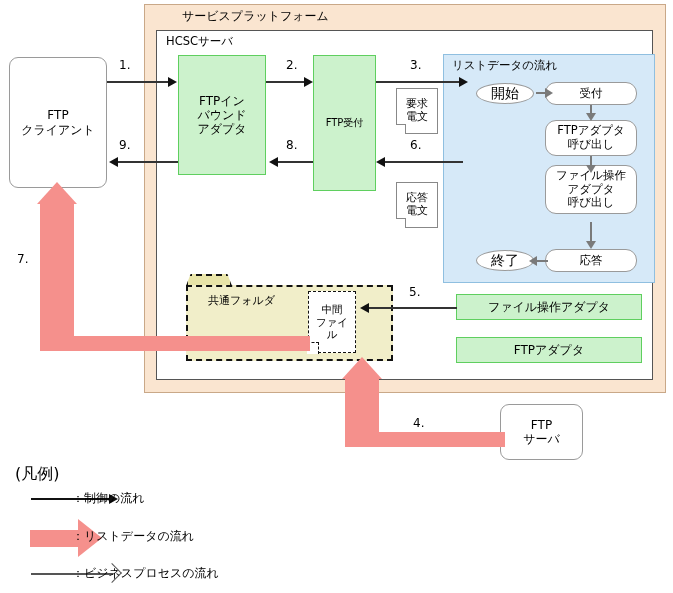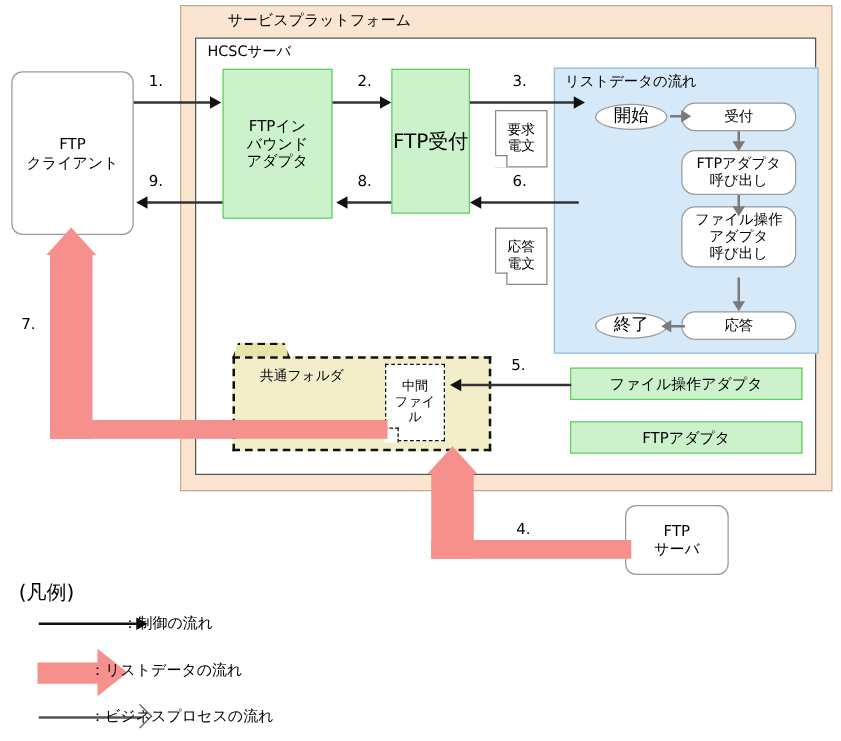--- a/index.html
+++ b/index.html
@@ -11,21 +11,21 @@
 
   
   #platform{left:144px;top:4px;width:522px;height:389px;background:#fae5d0;border:1px solid #c9a888;}
   #platform-label{left:158px;top:8px;font-size:12px;white-space:nowrap;margin-left:24px;}
   #hcsc{left:156px;top:30px;width:497px;height:350px;background:#ffffff;border:1px solid #555;}
   #hcsc-label{left:166px;top:34px;font-size:11.5px;white-space:nowrap;}
 
   
   .green{background:#ccf2cc;border:1px solid #5fcf5f;}
   #adapter-inbound{left:178px;top:55px;width:88px;height:120px;font-size:12px;}
-  #ftp-accept{left:313px;top:55px;width:63px;height:116px;font-size:16px;align-items:center;}
+  #ftp-accept{left:313px;top:55px;width:63px;height:136px;font-size:10px;align-items:center;}
   #file-op-adapter{left:456px;top:294px;width:186px;height:26px;font-size:12px;}
   #ftp-adapter{left:456px;top:337px;width:186px;height:26px;font-size:12px;}
 
   
   .extbox{background:#fff;border:1.4px solid #9a9a9a;border-radius:9px;}
   #ftp-client{left:9px;top:57px;width:98px;height:131px;font-size:12px;}
   #ftp-server{left:500px;top:404px;width:83px;height:56px;font-size:12px;}
 
   
   #bp{left:443px;top:54px;width:212px;height:229px;background:#d6e9f8;border:1px solid #8fbfe0;}
@@ -230,21 +230,21 @@
 <div class="abs num" style="left:119px;top:138px;">9.</div>
 
 <div class="abs ln lnh" style="left:369px;top:307px;width:88px;"></div>
 <div class="abs ahl" style="left:360px;top:303px;"></div>
 <div class="abs num" style="left:409px;top:285px;">5.</div>
 
 <div class="abs" id="legend-title">(凡例)</div>
 
 <div class="abs lg-line" style="left:31px;top:498px;width:80px;"></div>
 <div class="abs ahr" style="left:109px;top:494px;"></div>
-<div class="abs lgtxt" id="lg1-txt" style="left:72px;top:490px;margin-left:26px;">：制御の流れ</div>
+<div class="abs lgtxt" id="lg1-txt" style="left:72px;top:490px;">：制御の流れ</div>
 
 <div class="abs pk" style="left:30px;top:530px;width:50px;height:17px;"></div>
 <div class="abs" style="left:78px;top:519px;width:0;height:0;border-top:19px solid transparent;border-bottom:19px solid transparent;border-left:24px solid #f5908c;"></div>
 <div class="abs lgtxt" id="lg2-txt" style="left:72px;top:528px;">：リストデータの流れ</div>
 
 <div class="abs lg-line" style="left:31px;top:573px;width:82px;background:#555;"></div>
 <div class="abs" style="left:105px;top:566px;width:14px;height:14px;border-top:1.6px solid #555;border-right:1.6px solid #555;transform:rotate(45deg);"></div>
 <div class="abs lgtxt" id="lg3-txt" style="left:72px;top:565px;">：ビジネスプロセスの流れ</div>
 
 </body></html>

